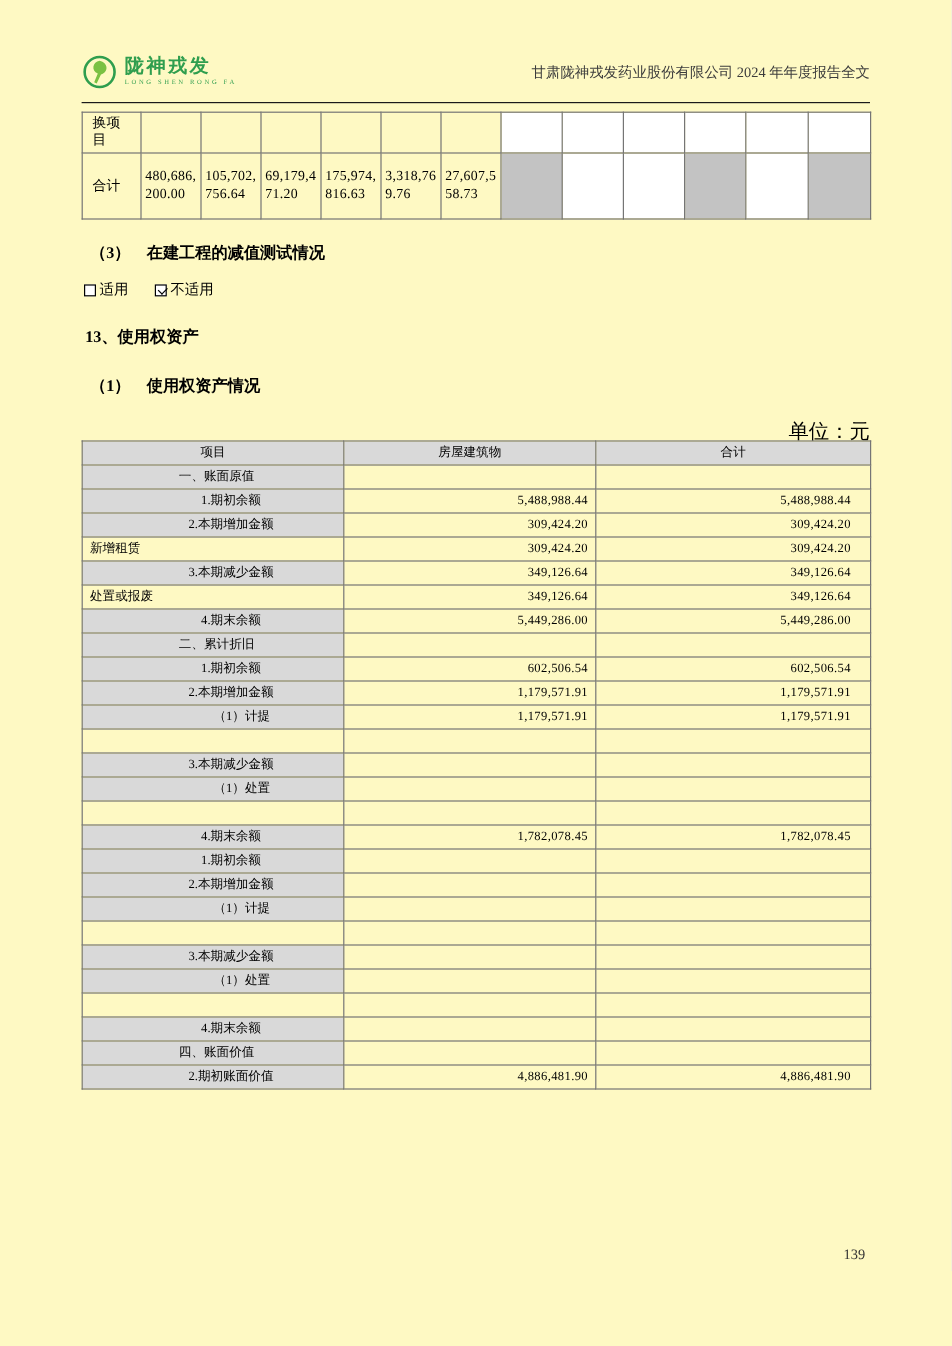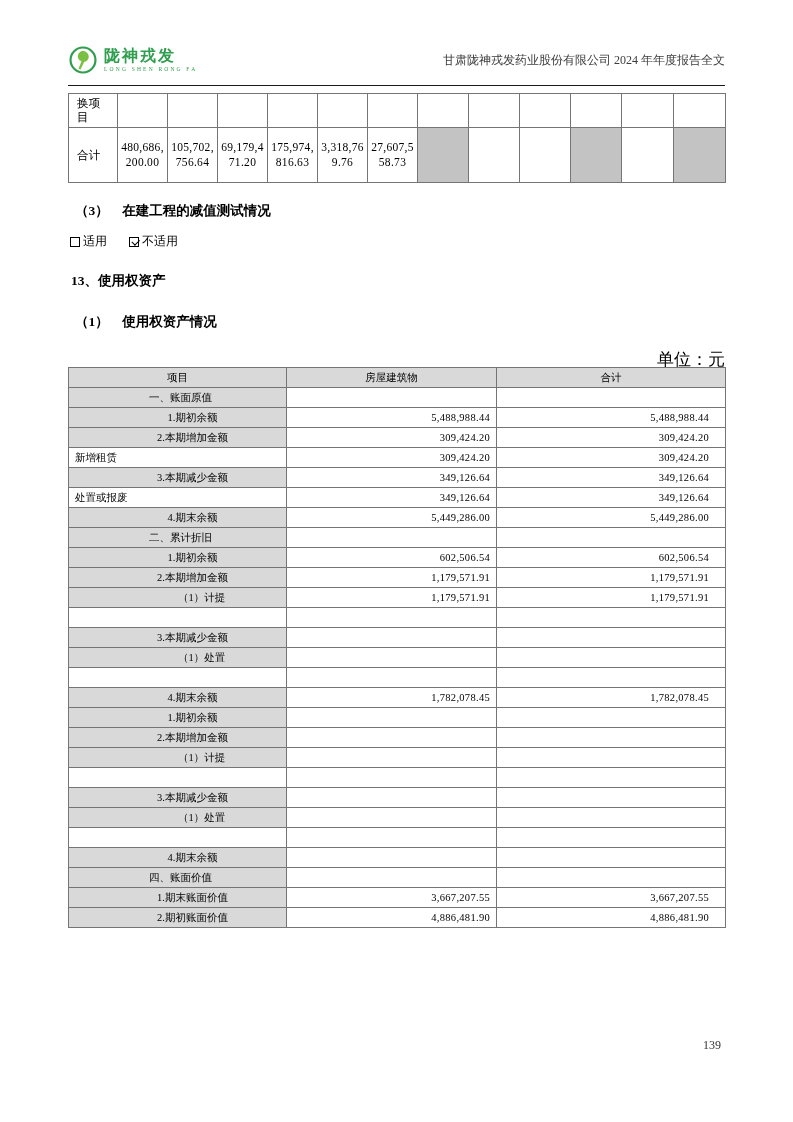--- a/index.html
+++ b/index.html
@@ -1,19 +1,19 @@
 <!DOCTYPE html>
 <html><head>
 <meta charset="utf-8">
 <style>
   * { margin:0; padding:0; box-sizing:border-box; }
   html,body { background:#e9e9e9; }
   body { font-family:"Liberation Serif","DejaVu Serif",serif; color:#000; }
   .page {
-    position:relative; width:793px; height:1122px; background:#ffffff;
+    position:relative; width:793px; height:1122px; background:#fef9c3;
     margin:0 auto; overflow:hidden;
   }
 
   
   .page-header {
     position:absolute; left:68px; right:68px; top:42px; height:36px;
     display:flex; justify-content:space-between; align-items:center;
   }
   .logo { display:flex; align-items:center; gap:6px; }
   .logo-mark { display:block; }
@@ -32,21 +32,21 @@
     border-collapse:collapse; table-layout:fixed;
     font-size:11.5px; letter-spacing:.3px;
   }
   .carry-table td {
     border:1px solid #757575; vertical-align:middle;
     word-break:break-all; overflow:hidden;
   }
   .carry-table tr.ct-row-0 td { height:31px; }
   .carry-table tr.ct-row-1 td { height:55px; }
   .ct-label { padding:2px 5px 2px 8px; text-align:left; line-height:1.25; }
-  .ct-val { padding:2px 3px; text-align:center; line-height:1.3; }
+  .ct-val { padding:2px 3px; text-align:left; line-height:1.3; }
   .ct-trail { background:#fff; }
   .ct-trail.shaded-dark { background:#c3c3c3; }
 
   
   .sec-heading { position:absolute; font-size:13.5px; font-weight:bold; color:#000; }
   .h-s3   { left:75px; top:202px; }
   .h-s13  { left:71px; top:272px; }
   .h-s131 { left:75px; top:313px; }
   .applicability { position:absolute; left:70px; top:233px; font-size:12px; display:flex; align-items:center; gap:16px; }
   .applicability .grp { display:flex; align-items:center; gap:3px; margin-right:6px; }
@@ -305,25 +305,20 @@
           <td class="c-item ind1 shaded">4.期末余额</td>
           <td class="c-num c-build"></td>
           <td class="c-num c-total"></td>
         </tr>
         <tr>
           <td class="c-item ind0 shaded">四、账面价值</td>
           <td class="c-num c-build"></td>
           <td class="c-num c-total"></td>
         </tr>
         <tr>
-          <td class="c-item ind1 shaded">1.期末账面价值</td>
-          <td class="c-num c-build">3,667,207.55</td>
-          <td class="c-num c-total">3,667,207.55</td>
-        </tr>
-        <tr>
           <td class="c-item ind1 shaded">2.期初账面价值</td>
           <td class="c-num c-build">4,886,481.90</td>
           <td class="c-num c-total">4,886,481.90</td>
         </tr>
       </tbody>
   </table>
 
   <div class="page-number">139</div>
 
 </div>

